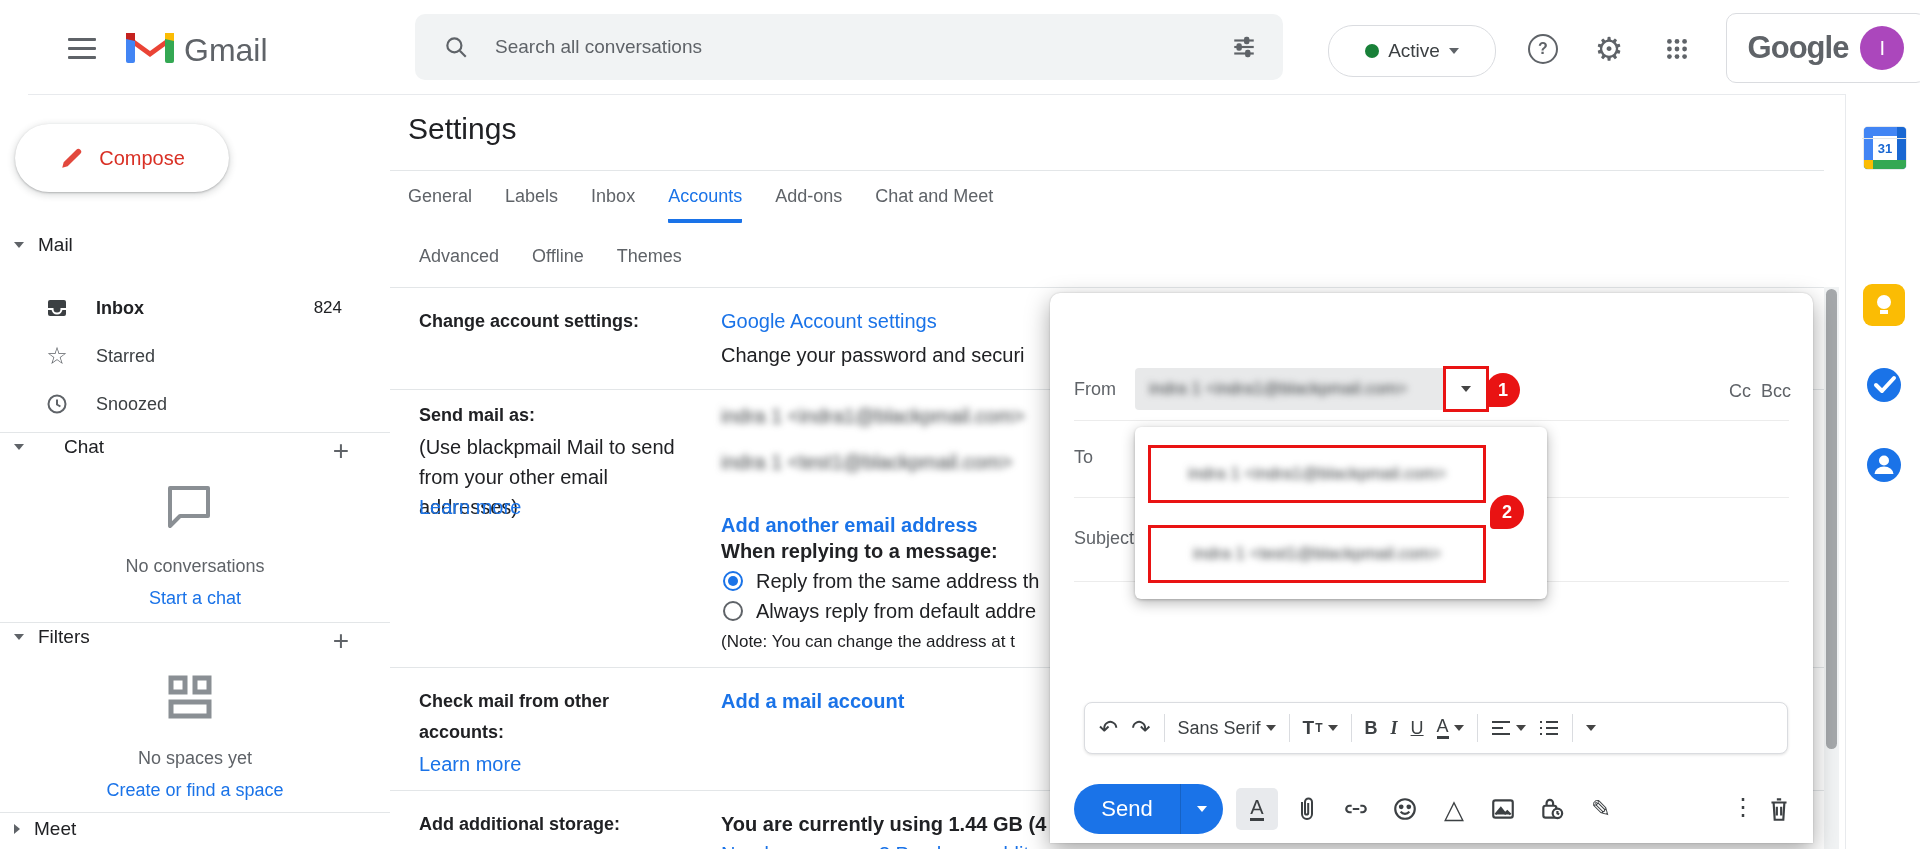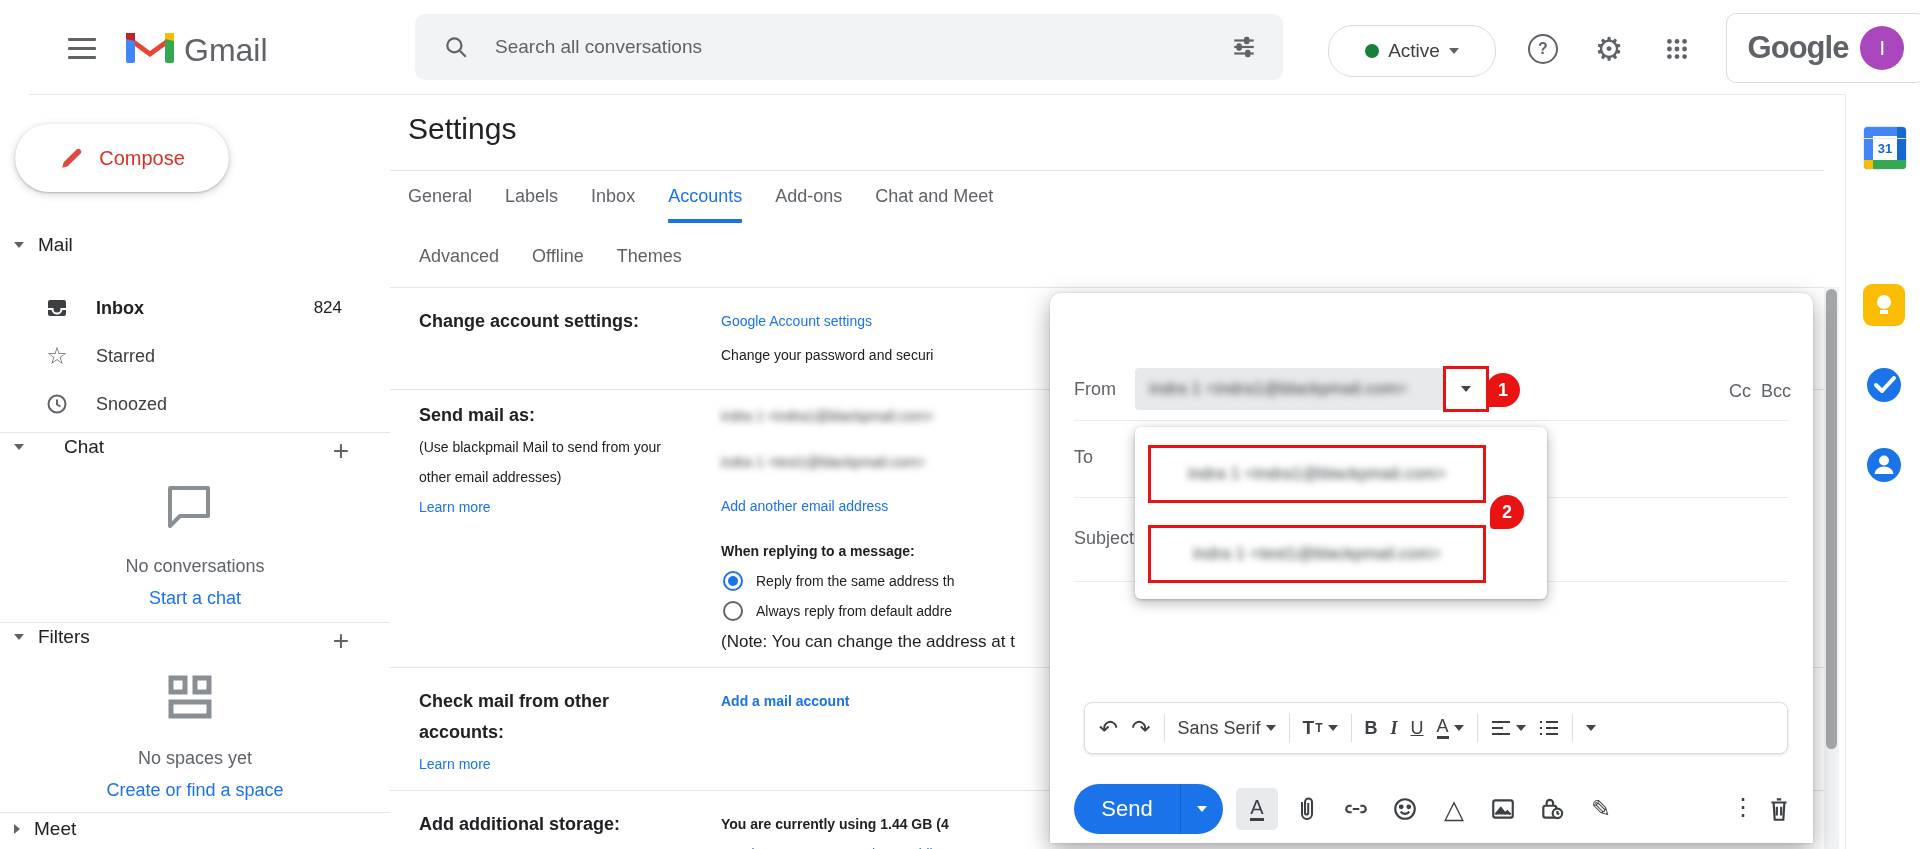--- a/index.html
+++ b/index.html
@@ -30,21 +30,21 @@
   .side-item{position:absolute;left:0;width:390px;height:44px;display:flex;align-items:center;cursor:pointer;font-size:18px;color:#3c4043;}
   .side-item .ic{width:26px;margin-left:44px;margin-right:26px;display:flex;justify-content:center;color:#5f6368;}
   .side-plus{position:absolute;left:326px;width:30px;height:30px;font-size:28px;color:#5f6368;display:flex;align-items:center;justify-content:center;cursor:pointer;}
   .side-center{position:absolute;left:0;width:390px;text-align:center;font-size:18px;}
   
   #settings-title{position:absolute;left:408px;top:112px;font-size:30px;color:#202124;}
   .tabs{position:absolute;display:flex;gap:33px;font-size:18px;font-weight:500;color:#5f6368;}
   .tab{padding-bottom:12px;cursor:pointer;white-space:nowrap;}
   .tab.active{color:#1a73e8;border-bottom:4px solid #1a73e8;border-radius:0 0 1px 1px;}
   .set-label{position:absolute;left:419px;width:272px;font-size:18px;font-weight:bold;color:#202124;line-height:31px;}
-  .set-text{position:absolute;font-size:14px;line-height:30px;}
+  .set-text{position:absolute;font-size:20px;line-height:30px;}
   .radio{position:absolute;width:16px;height:16px;border-radius:50%;border:2px solid #5f6368;}
   .radio.sel{border-color:#1a73e8;}
   .radio.sel::after{content:"";position:absolute;left:3px;top:3px;width:10px;height:10px;border-radius:50%;background:#1a73e8;}
   #main-scrollbar{position:absolute;left:1824px;top:287px;width:15px;height:562px;background:#f1f3f4;}
   #main-scrollbar .thumb{position:absolute;left:2px;top:2px;width:11px;height:460px;background:#a5a8ab;border-radius:6px;}
   
   #compose-win{position:absolute;left:1050px;top:293px;width:763px;height:550px;background:#fff;border-radius:10px 10px 0 0;
     box-shadow:0 8px 24px rgba(0,0,0,.35),0 0 2px rgba(0,0,0,.2);z-index:10;}
   #compose-head{position:absolute;left:0;top:0;width:763px;height:62px;background:#3f4245;border-radius:10px 10px 0 0;display:flex;align-items:center;}
   #compose-head .title{margin-left:23px;color:#fff;font-size:18px;font-weight:bold;flex:1;}
@@ -252,21 +252,21 @@
     <a class="set-text link" style="left:721px;top:306px;">Google Account settings</a>
     <div class="set-text" style="left:721px;top:340px;width:700px;white-space:nowrap;">Change your password and securi</div>
     <div class="divider" style="left:390px;top:389px;width:1434px;"></div>
 
     <div class="set-label" style="top:400px;">Send mail as:</div>
     <div class="set-text" style="left:419px;top:432px;width:268px;color:#202124;">(Use blackpmail Mail to send from your other email addresses)</div>
     <a class="set-text link" style="left:419px;top:492px;">Learn more</a>
 
     <div class="set-text blur" style="left:721px;top:401px;">indra 1 &lt;indra1@blackpmail.com&gt;</div>
     <div class="set-text blur" style="left:721px;top:447px;">indra 1 &lt;test1@blackpmail.com&gt;</div>
-    <a class="set-text link" style="left:721px;top:491px;font-weight:normal;">Add another email address</a>
+    <a class="set-text link" style="left:721px;top:510px;font-weight:bold;">Add another email address</a>
     <div class="set-text" style="left:721px;top:536px;font-weight:bold;">When replying to a message:</div>
     <span class="radio sel" style="left:723px;top:571px;"></span>
     <div class="set-text" style="left:756px;top:566px;white-space:nowrap;">Reply from the same address th</div>
     <span class="radio" style="left:723px;top:601px;"></span>
     <div class="set-text" style="left:756px;top:596px;white-space:nowrap;">Always reply from default addre</div>
     <div class="set-text" style="left:721px;top:627px;font-size:17px;white-space:nowrap;">(Note: You can change the address at t</div>
     <div class="divider" style="left:390px;top:667px;width:1434px;"></div>
 
     <div class="set-label" style="top:686px;width:250px;">Check mail from other accounts:</div>
     <a class="set-text link" style="left:419px;top:749px;">Learn more</a>

